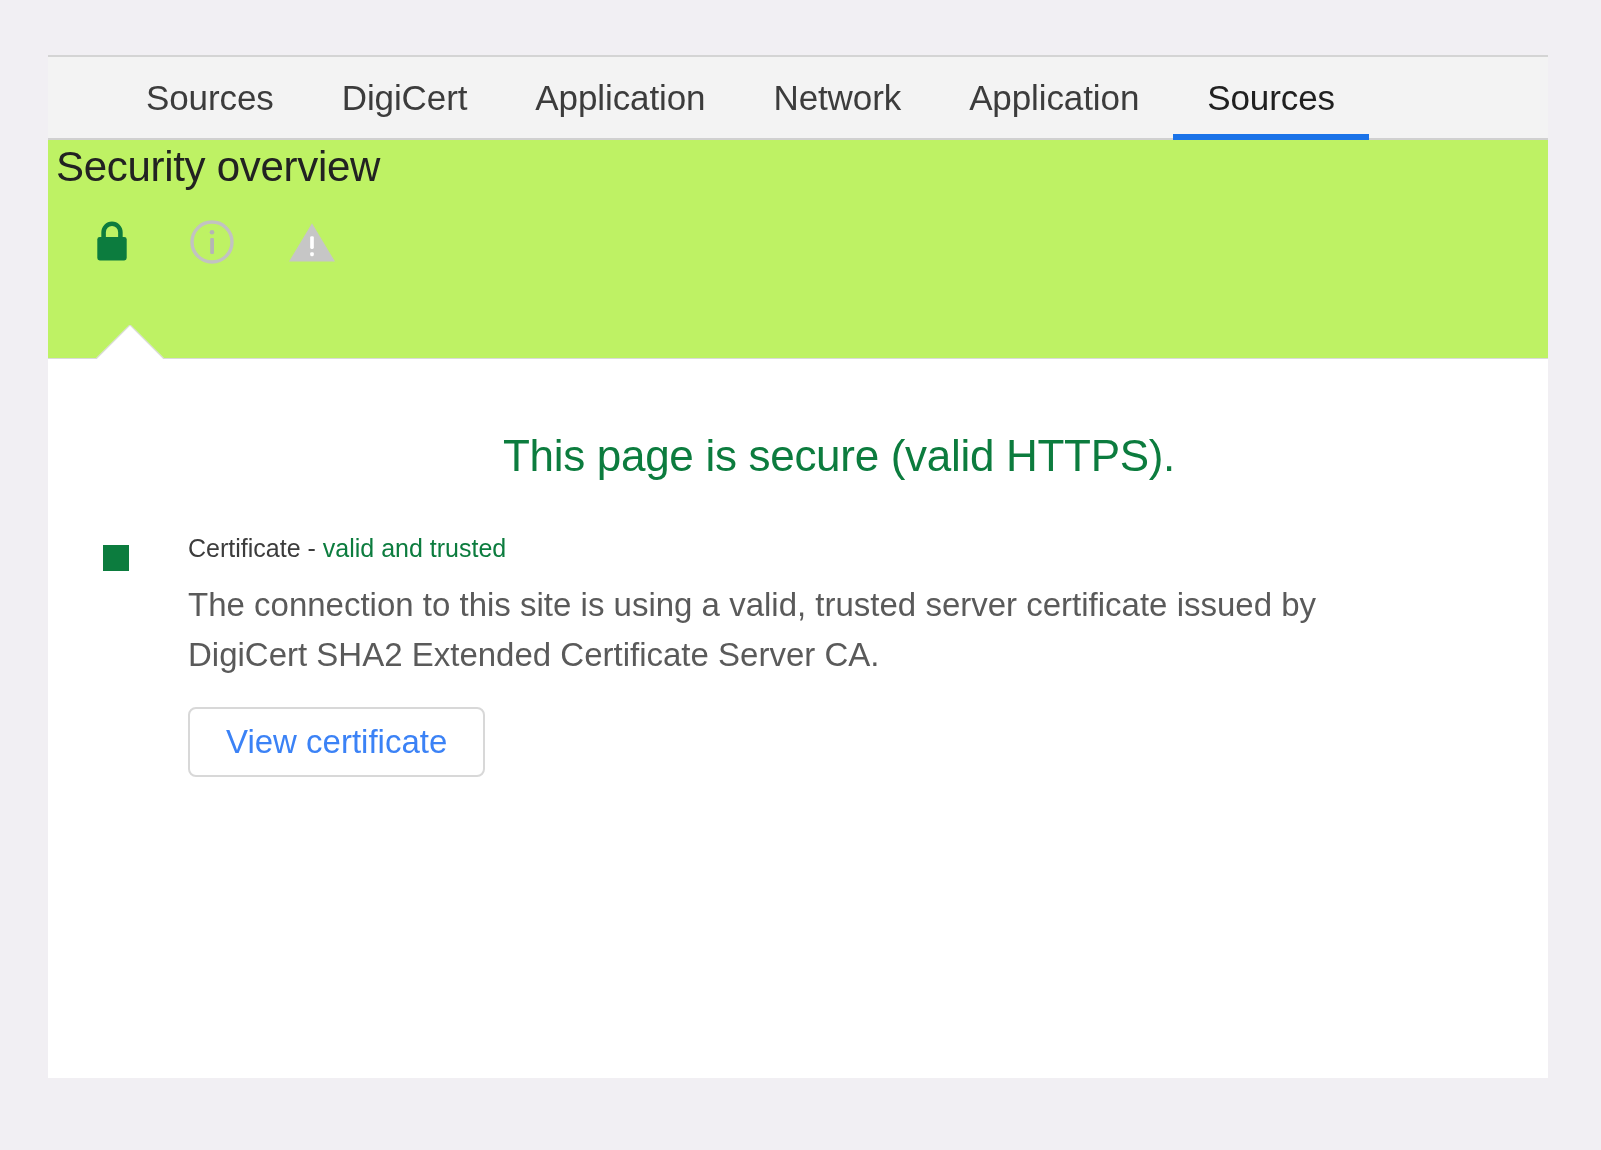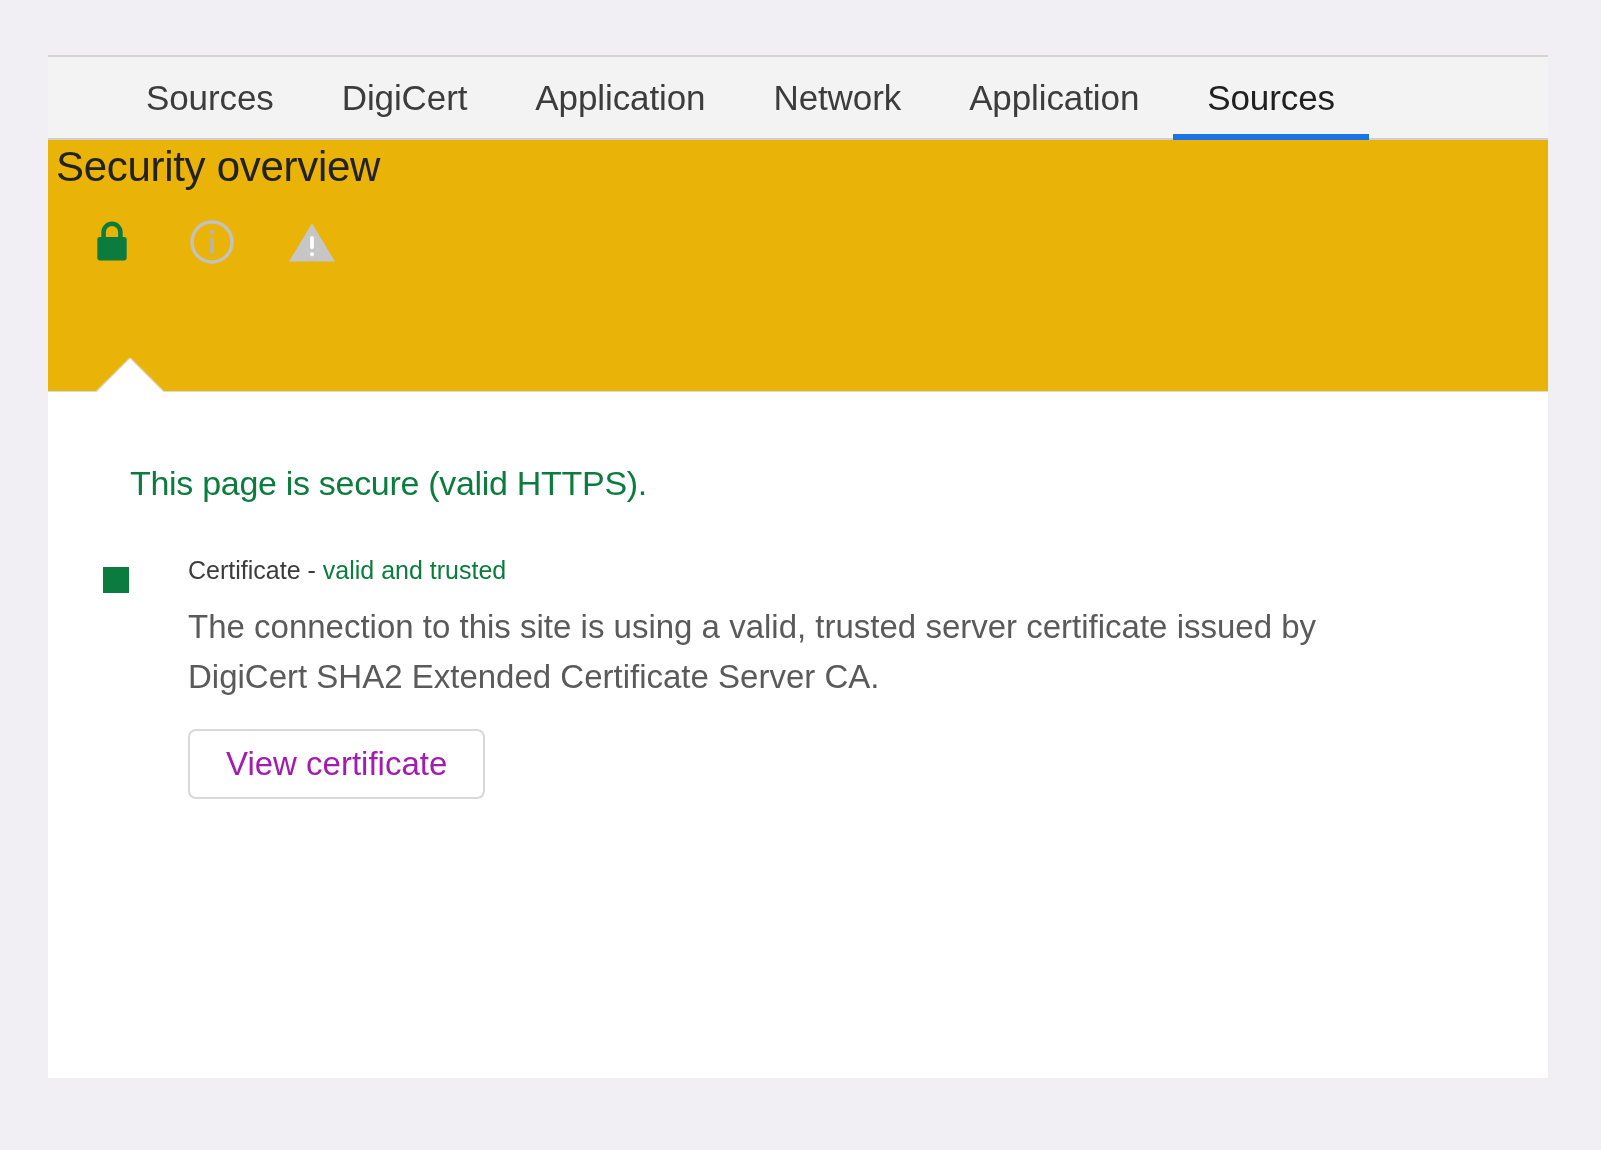--- a/index.html
+++ b/index.html
@@ -61,24 +61,24 @@
     position: absolute;
     left: 0;
     right: 0;
     bottom: -2px;
     height: 6px;
     background: #1a73e8;
   }
 
   
   .security-header {
-    background: #eab308;
+    background: #bef264;
     position: relative;
     padding-top: 4px;
-    height: 252px;
+    height: 219px;
     box-sizing: border-box;
     border-bottom: 1px solid #dadada;
   }
   .page-title {
     font-size: 42px;
     color: #222222;
     padding-left: 8px;
     margin: 0;
     font-weight: normal;
     line-height: 1.1;
@@ -122,26 +122,27 @@
   }
 
   
   .security-main {
     background: #ffffff;
     padding: 0 0 0 0;
     position: relative;
     height: 740px;
   }
   .secure-heading {
-    font-size: 34px;
+    font-size: 44px;
     color: #0c7c3e;
     font-weight: normal;
     margin: 0;
     padding: 72px 0 0 82px;
     letter-spacing: -0.3px;
+    text-align: center;
   }
 
   .explanation {
     position: relative;
     padding-left: 140px;
     margin-top: 52px;
   }
   .bullet {
     position: absolute;
     left: 55px;
@@ -165,21 +166,21 @@
     color: #5a5a5a;
     line-height: 1.52;
     margin: 16px 0 0 0;
     max-width: 1255px;
   }
   .view-cert-btn {
     margin-top: 26px;
     background: #ffffff;
     border: 2px solid #d8d8d8;
     border-radius: 8px;
-    color: #a21caf;
+    color: #3b82f6;
     font-size: 33px;
     font-family: "Liberation Sans", sans-serif;
     padding: 15px 36px;
     cursor: pointer;
     line-height: 1.1;
   }
 </style>
 </head>
 <body>
 

